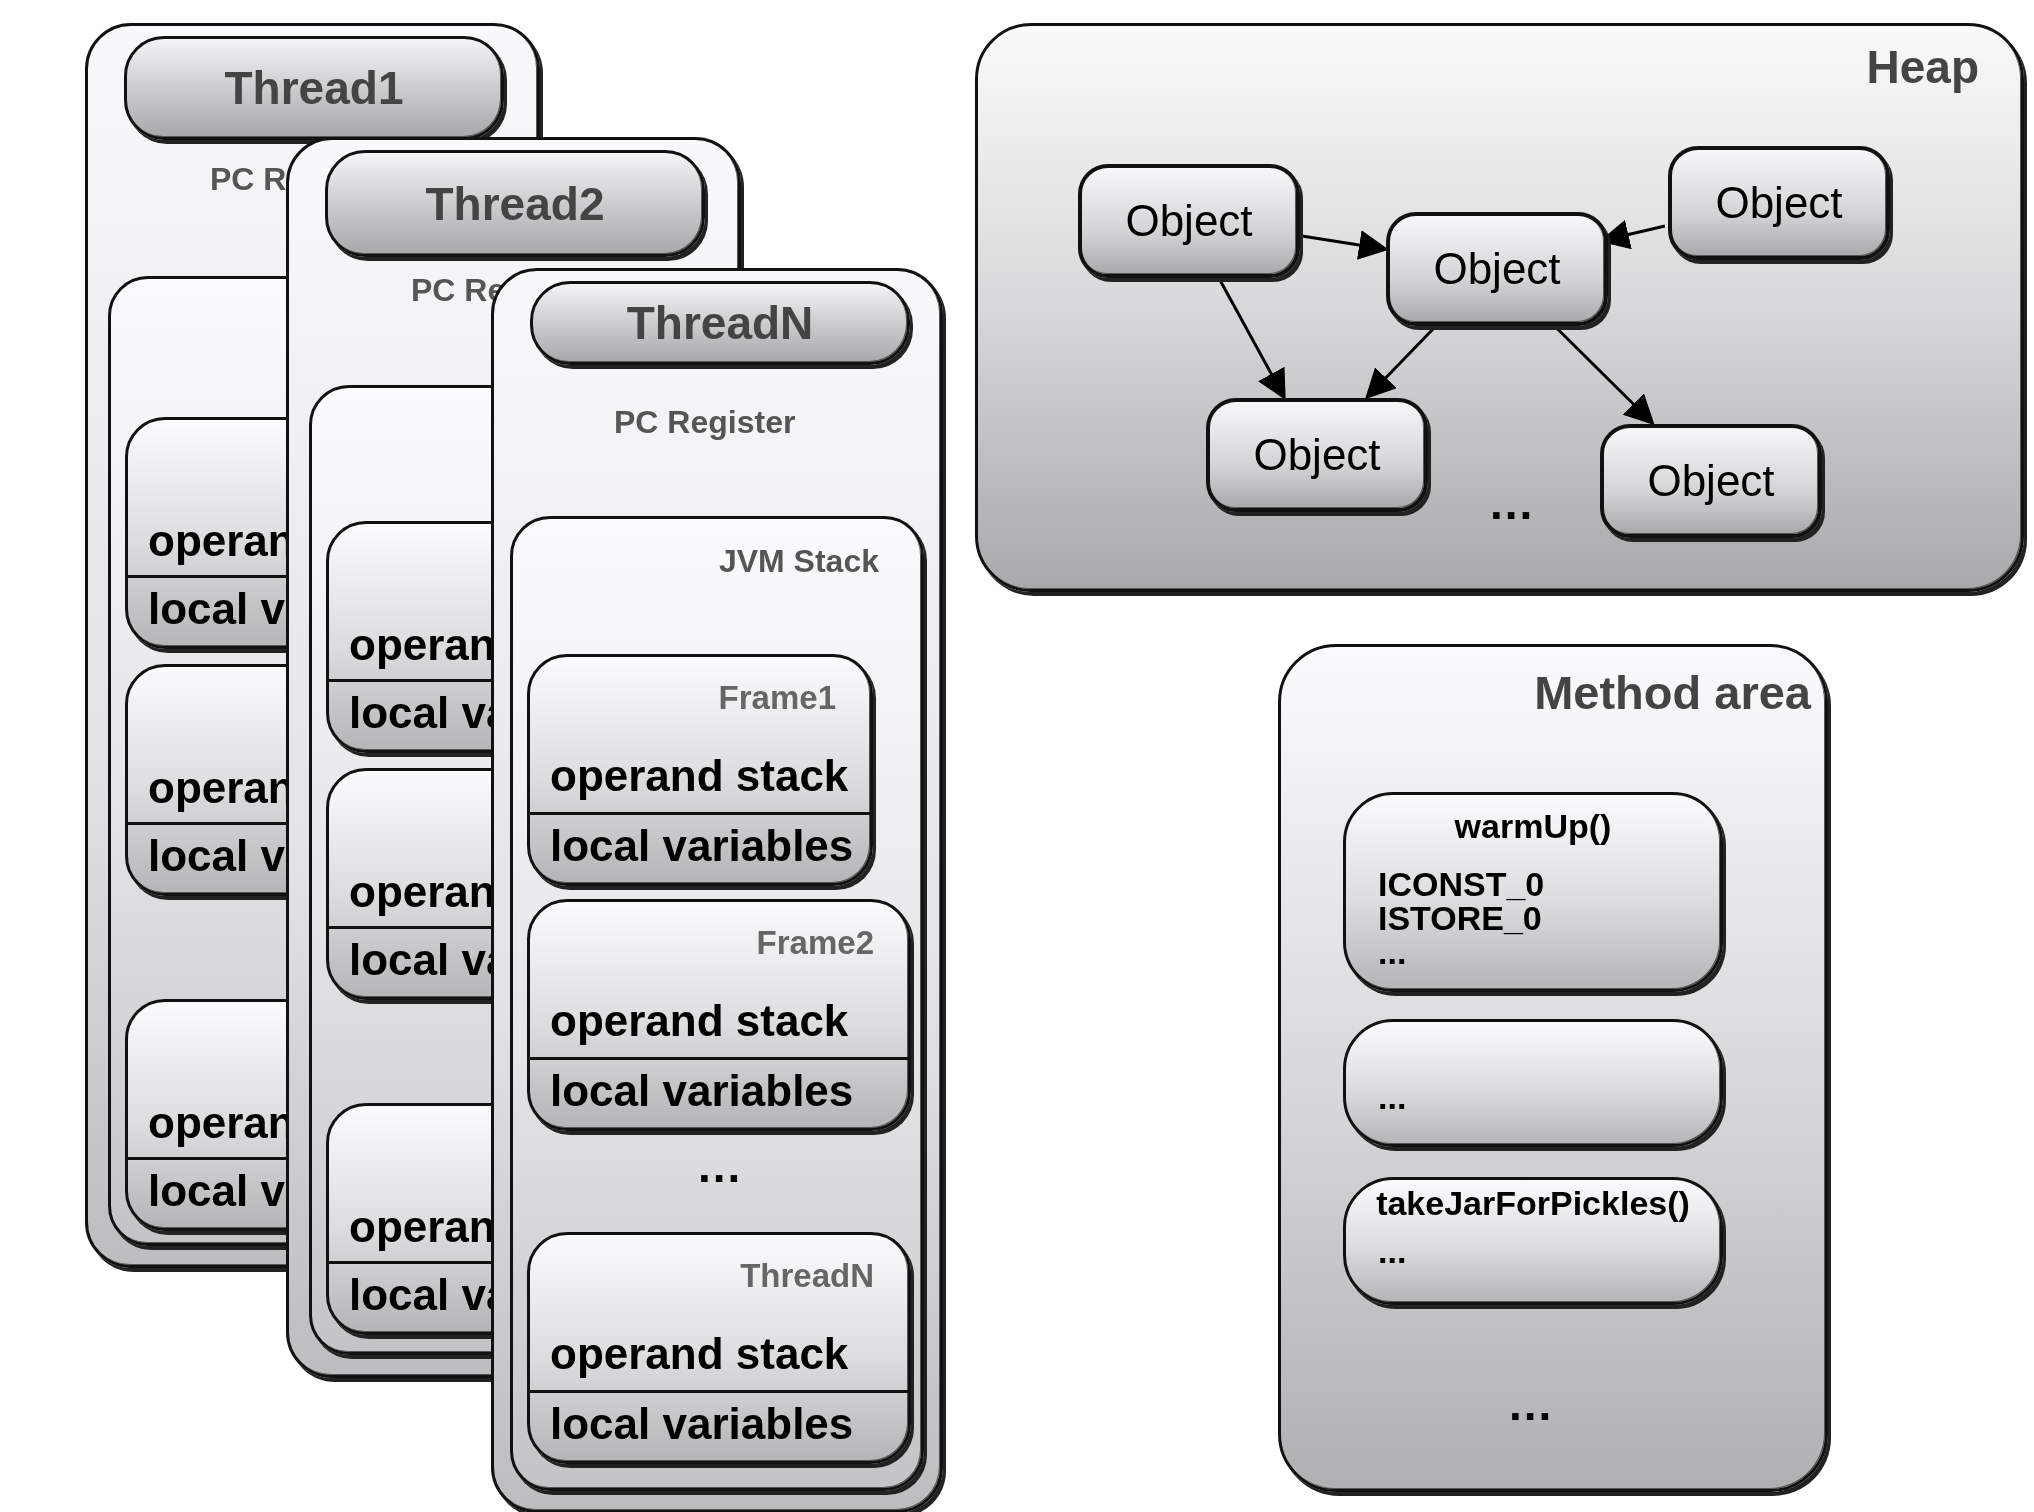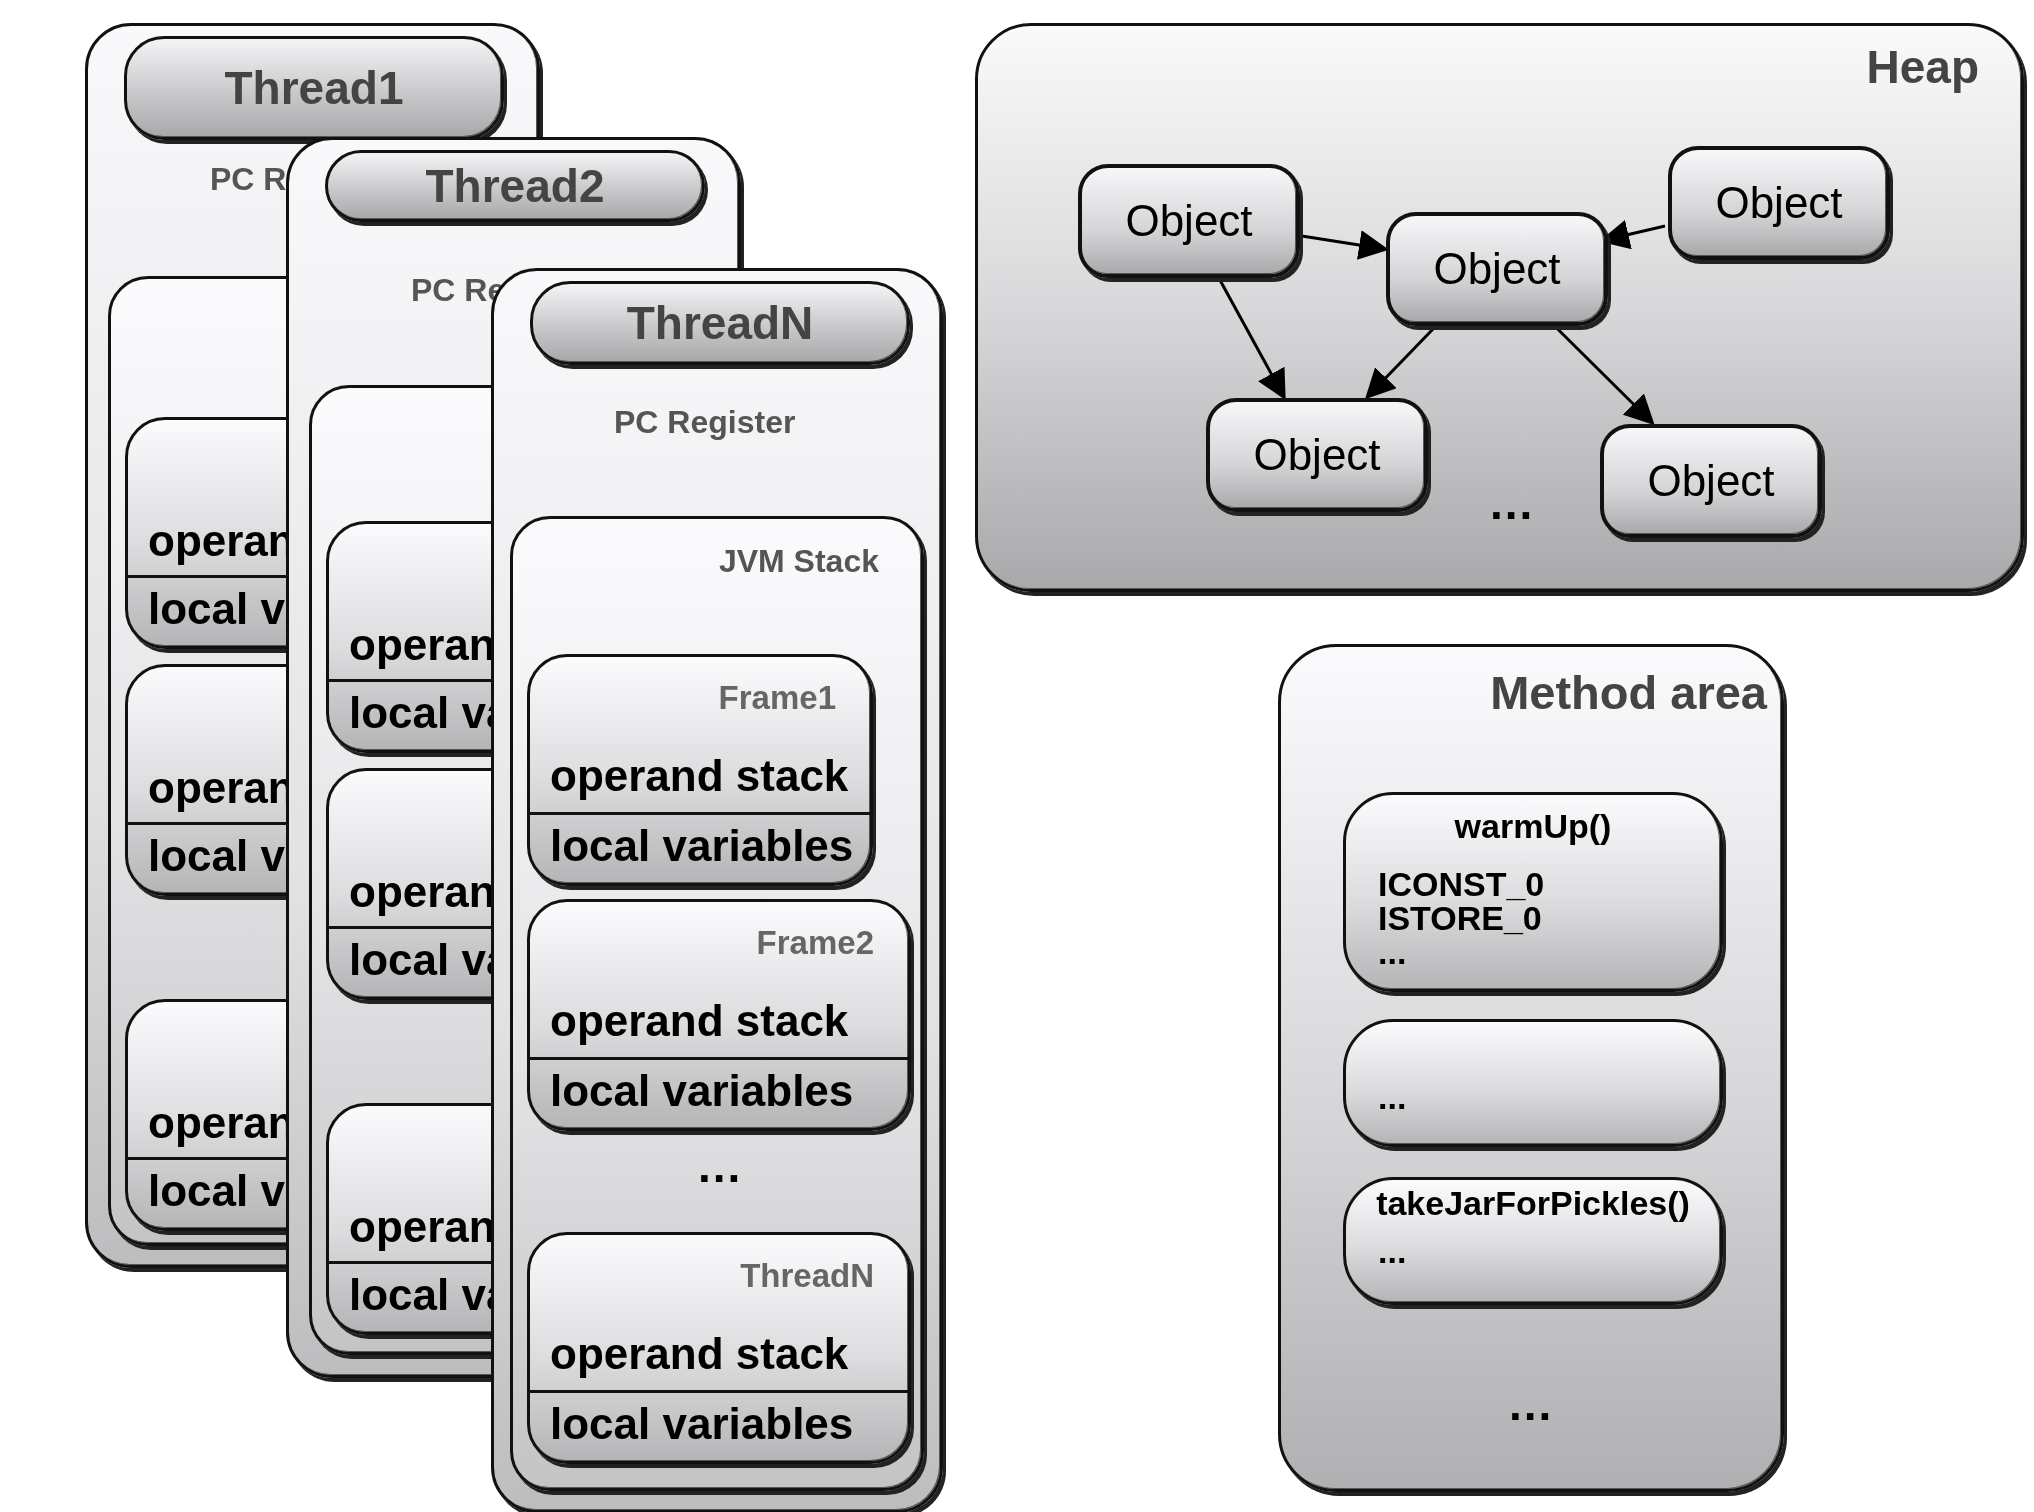--- a/index.html
+++ b/index.html
@@ -45,21 +45,21 @@
     </div>
     <div class="box frame" style="left:14px;top:720px;width:370px;height:232px;">
       <div class="op" style="top:96px;">operand stack</div>
       <div class="divider" style="top:155px;"></div>
       <div class="op" style="top:164px;">local variables</div>
     </div>
   </div>
 </div>
 
 <div class="box thread-outer" style="left:286px;top:137px;width:455px;height:1241px;">
-  <div class="box thread-title" style="left:36px;top:10px;width:380px;height:72px;">Thread2</div>
+  <div class="box thread-title" style="left:36px;top:10px;width:380px;height:107px;">Thread2</div>
   <div class="pc" style="left:122px;top:132px;">PC Register</div>
   <div class="box stack" style="left:20px;top:245px;width:400px;height:970px;">
     <div class="box frame" style="left:14px;top:133px;width:370px;height:232px;">
       <div class="op" style="top:96px;">operand stack</div>
       <div class="divider" style="top:155px;"></div>
       <div class="op" style="top:164px;">local variables</div>
     </div>
     <div class="box frame" style="left:14px;top:380px;width:370px;height:232px;">
       <div class="op" style="top:96px;">operand stack</div>
       <div class="divider" style="top:155px;"></div>
@@ -117,21 +117,21 @@
       </g>
   </svg>
   <div class="box obj" style="left:100px;top:138px;width:222px;height:114px;">Object</div>
   <div class="box obj" style="left:408px;top:186px;width:222px;height:114px;">Object</div>
   <div class="box obj" style="left:690px;top:120px;width:222px;height:114px;">Object</div>
   <div class="box obj" style="left:228px;top:372px;width:222px;height:114px;">Object</div>
   <div class="box obj" style="left:622px;top:398px;width:222px;height:114px;">Object</div>
   <div class="dots" style="left:512px;top:450px;">...</div>
 </div>
 
-<div class="box method" style="left:1278px;top:644px;width:506px;height:848px;padding-left:40px;">
+<div class="box method" style="left:1278px;top:644px;width:550px;height:848px;padding-left:40px;">
   <div class="region-title" style="right:14px;top:18px;font-size:47px;">Method area</div>
   <div class="box frame" style="left:62px;top:145px;width:380px;height:200px;border-radius:50px;">
     <div class="mname" style="top:12px;">warmUp()</div>
     <div class="mcode" style="top:72px;">ICONST_0
 ISTORE_0
 ...</div>
   </div>
   <div class="box frame" style="left:62px;top:372px;width:380px;height:128px;border-radius:50px;">
     <div class="mcode" style="top:58px;">...</div>
   </div>

